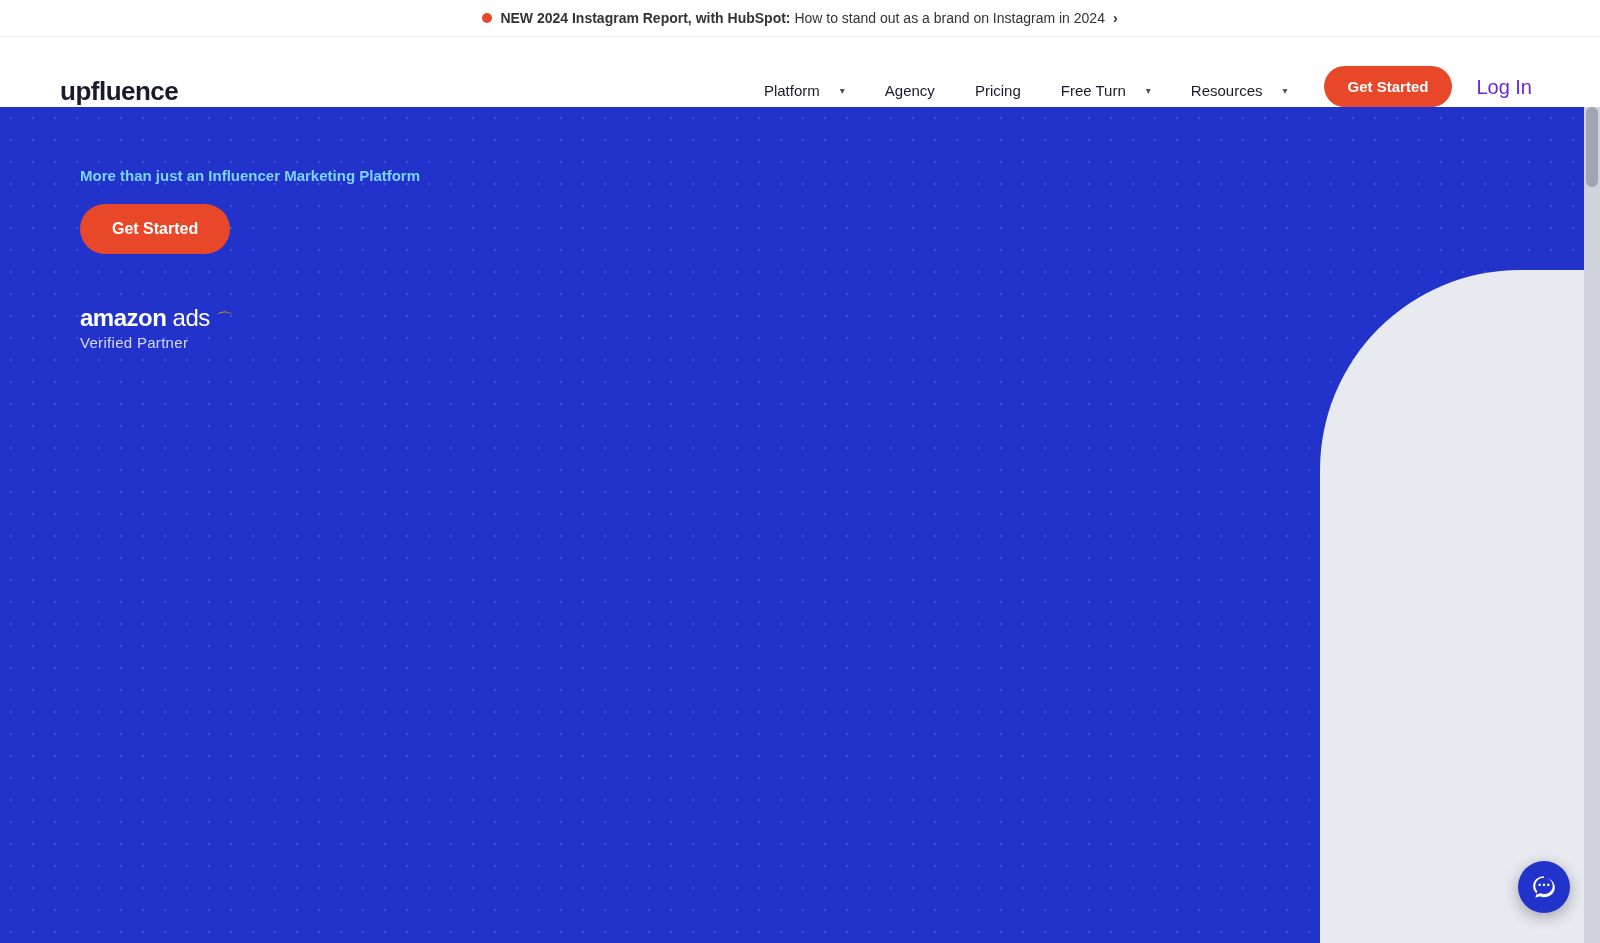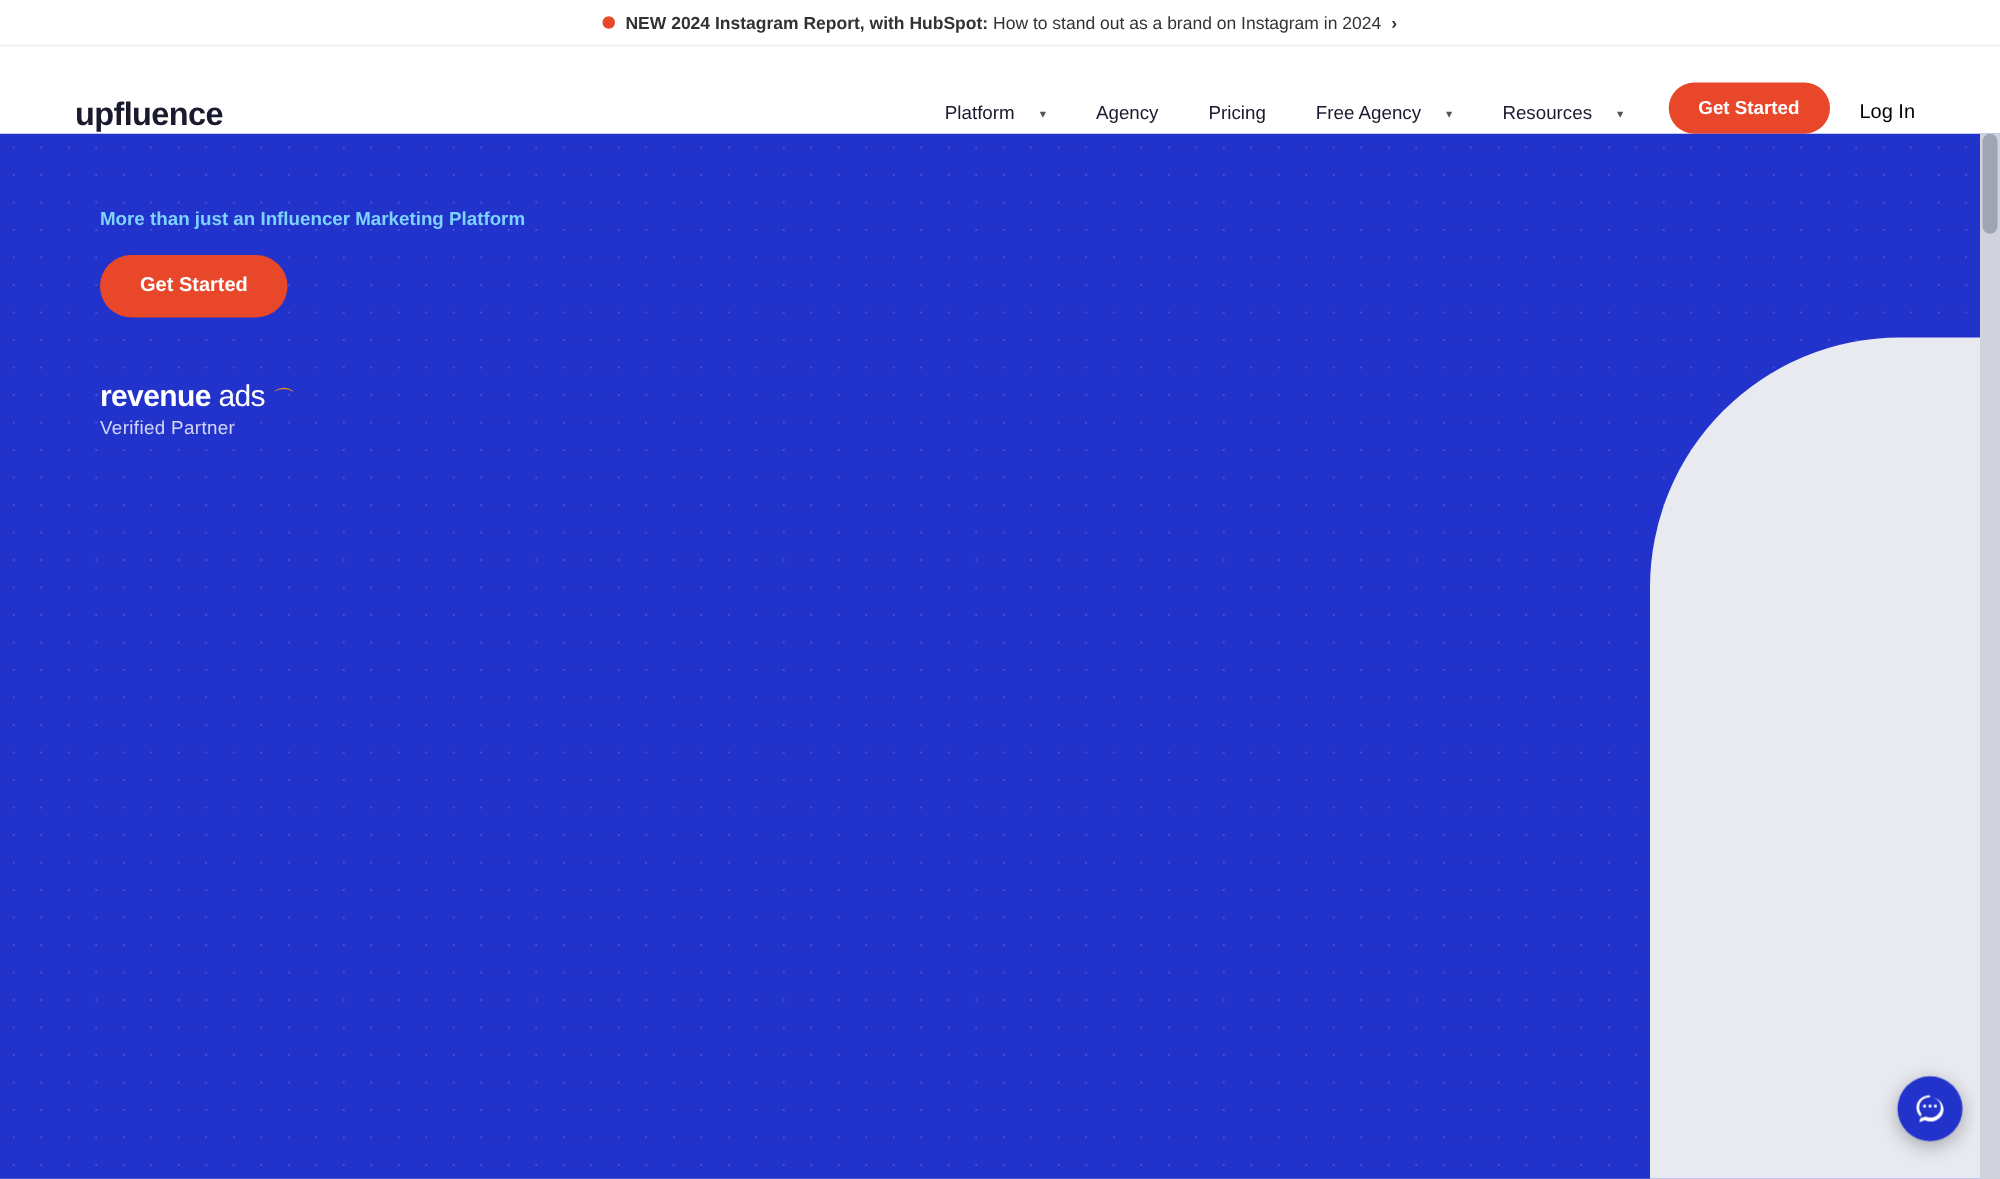--- a/index.html
+++ b/index.html
@@ -75,23 +75,23 @@
       color: #fff;
       padding: 12px 24px;
       border-radius: 30px;
       font-size: 15px;
       font-weight: 700;
       cursor: pointer;
       margin-right: 16px;
       white-space: nowrap;
     }
     .nav-login {
-      font-size: 16px;
+      font-size: 20px;
       font-weight: 500;
-      color: #000000;
+      color: #6d28d9;
       cursor: pointer;
       padding: 8px 8px;
       white-space: nowrap;
     }
 
     
     .hero-container {
       position: relative;
       width: 100%;
       height: calc(943px - 80px);
@@ -280,21 +280,21 @@
       <span>Platform</span>
       <span class="nav-chevron">▾</span>
     </div>
     <div class="nav-item">
       <span>Agency</span>
     </div>
     <div class="nav-item">
       <span>Pricing</span>
     </div>
     <div class="nav-item">
-      <span>Free Agency</span>
+      <span>Free Turn</span>
       <span class="nav-chevron">▾</span>
     </div>
     <div class="nav-item">
       <span>Resources</span>
       <span class="nav-chevron">▾</span>
     </div>
   </div>
   <div class="nav-cta">Get Started</div>
   <div class="nav-login">Log In</div>
 </nav>
@@ -309,21 +309,21 @@
   <div class="hero-content">
     <p class="hero-subtitle">More than just an Influencer Marketing Platform</p>
 
 
 
     <div class="hero-cta">Get Started</div>
 
     <div class="amazon-badge">
       <div style="display:flex; align-items:baseline; gap:2px;">
         <span class="amazon-logo-text">
-          <span>revenue</span><span class="ads" style="font-weight:400"> <span>ads</span></span>
+          <span>amazon</span><span class="ads" style="font-weight:400"> <span>ads</span></span>
         </span>
         <span class="amazon-arrow">⌒</span>
       </div>
       <div class="amazon-verified">Verified Partner</div>
     </div>
   </div>
 </div>
 
 <div class="chat-button">
   <svg class="chat-icon-svg" viewBox="0 0 24 24" xmlns="http://www.w3.org/2000/svg">

